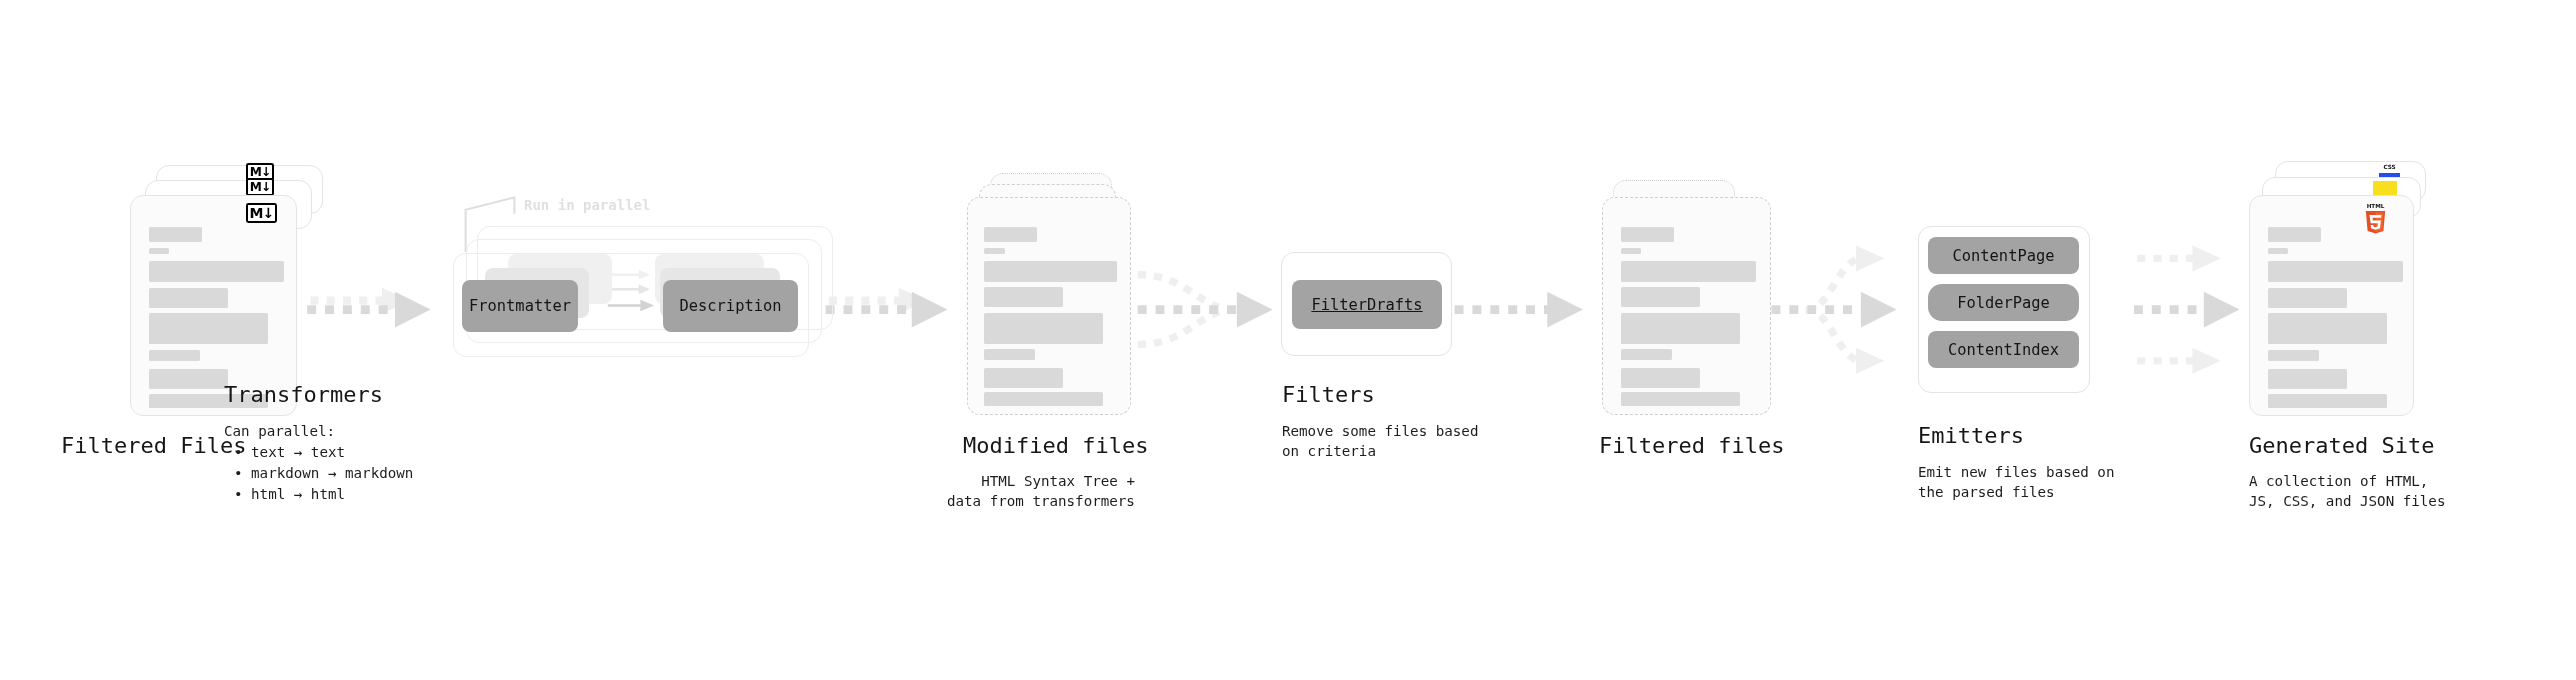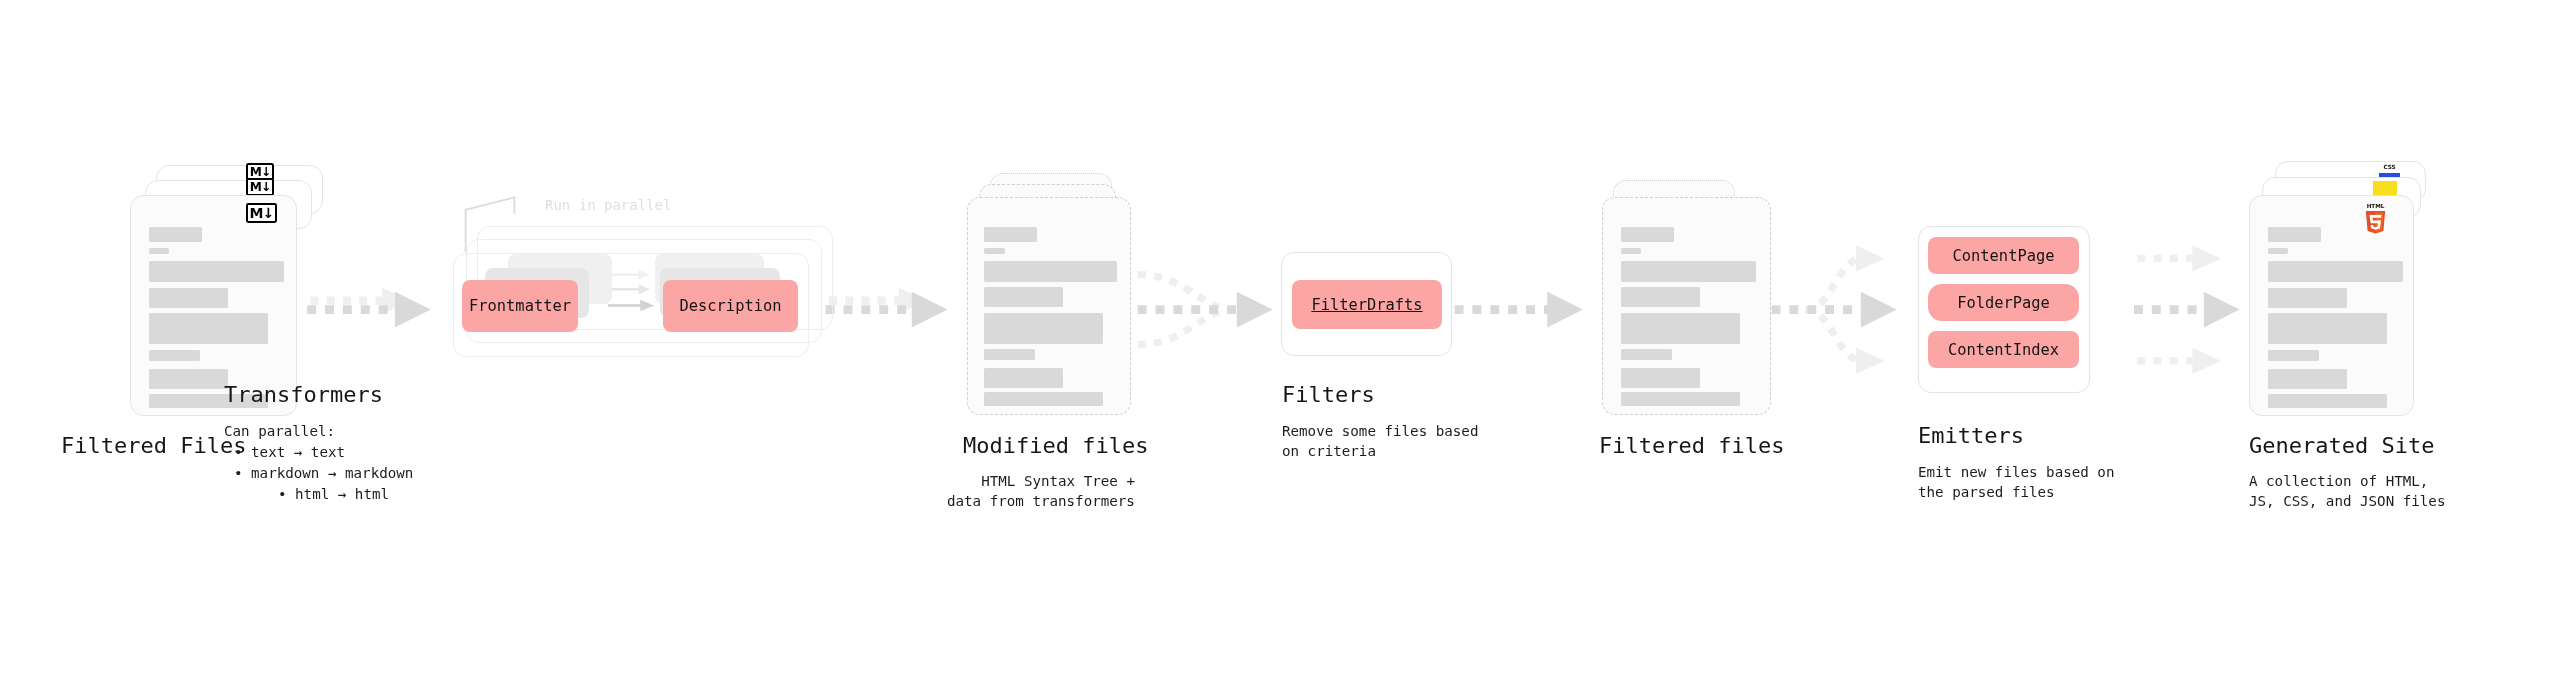--- a/index.html
+++ b/index.html
@@ -120,21 +120,21 @@
     position: absolute;
     border-radius: 8.1px;
     display: flex;
     align-items: center;
     justify-content: center;
     font-size: 15.4px;
     color: #141414;
     white-space: nowrap;
     box-sizing: border-box;
   }
-  .pill.front { background: #fca5a5; }
+  .pill.front { background: #a3a3a3; }
   .pill.mid   { background: #e6e6e6; }
   .pill.back  { background: #f0f0f0; }
   .pill.ghost { color: transparent; }
   .runlabel {
     position: absolute;
     font-size: 14px;
     color: #e0e0e0;
     white-space: nowrap;
   }
   svg.overlay {
@@ -253,27 +253,27 @@
     <div class="group-box" style="left:453px; top:253px; width:356px; height:104px;"></div>
 
     <div class="pill back ghost" style="left:508px; top:254px; width:104px; height:50px;">Frontmatter</div>
     <div class="pill mid ghost" style="left:485px; top:268px; width:104px; height:50px;">Frontmatter</div>
     <div class="pill front" style="left:462px; top:280px; width:116px; height:52px;">Frontmatter</div>
 
     <div class="pill back ghost" style="left:655px; top:254px; width:109px; height:50px;">Description</div>
     <div class="pill mid ghost" style="left:660px; top:268px; width:120px; height:50px;">Description</div>
     <div class="pill front" style="left:663px; top:280px; width:135px; height:52px;">Description</div>
 
-    <div class="runlabel" style="left:545px; top:197px;">Run in parallel</div>
+    <div class="runlabel" style="left:524px; top:197px;font-weight:bold;">Run in parallel</div>
 
     <div class="title" style="left:224px; top:382px;">Transformers</div>
     <div class="subtitle" style="left:224px; top:421px;">Can parallel:</div>
     <div class="subtitle" style="left:234px; top:442px;">• text → text</div>
     <div class="subtitle" style="left:234px; top:463px;">• markdown → markdown</div>
-    <div class="subtitle" style="left:234px; top:484px;margin-left:44px;">• html → html</div>
+    <div class="subtitle" style="left:234px; top:484px;">• html → html</div>
   </div>
 
   <div class="node">
     <div class="card dotted" style="left:990px; top:173px; width:122px; height:41px;"></div>
     <div class="card dashed" style="left:979px; top:184px; width:137px; height:41px;"></div>
     <div class="card dashed" style="left:967px; top:197px; width:164px; height:218px;">
       <div class="skel" style="left:16.3px; top:29px; width:53px; height:14.6px;"></div>
       <div class="skel" style="left:16.3px; top:50px; width:20.3px; height:5.7px;"></div>
       <div class="skel" style="left:16.3px; top:63px; width:133px; height:21px;"></div>
       <div class="skel" style="left:16.3px; top:89px; width:79px; height:20.3px;"></div>

